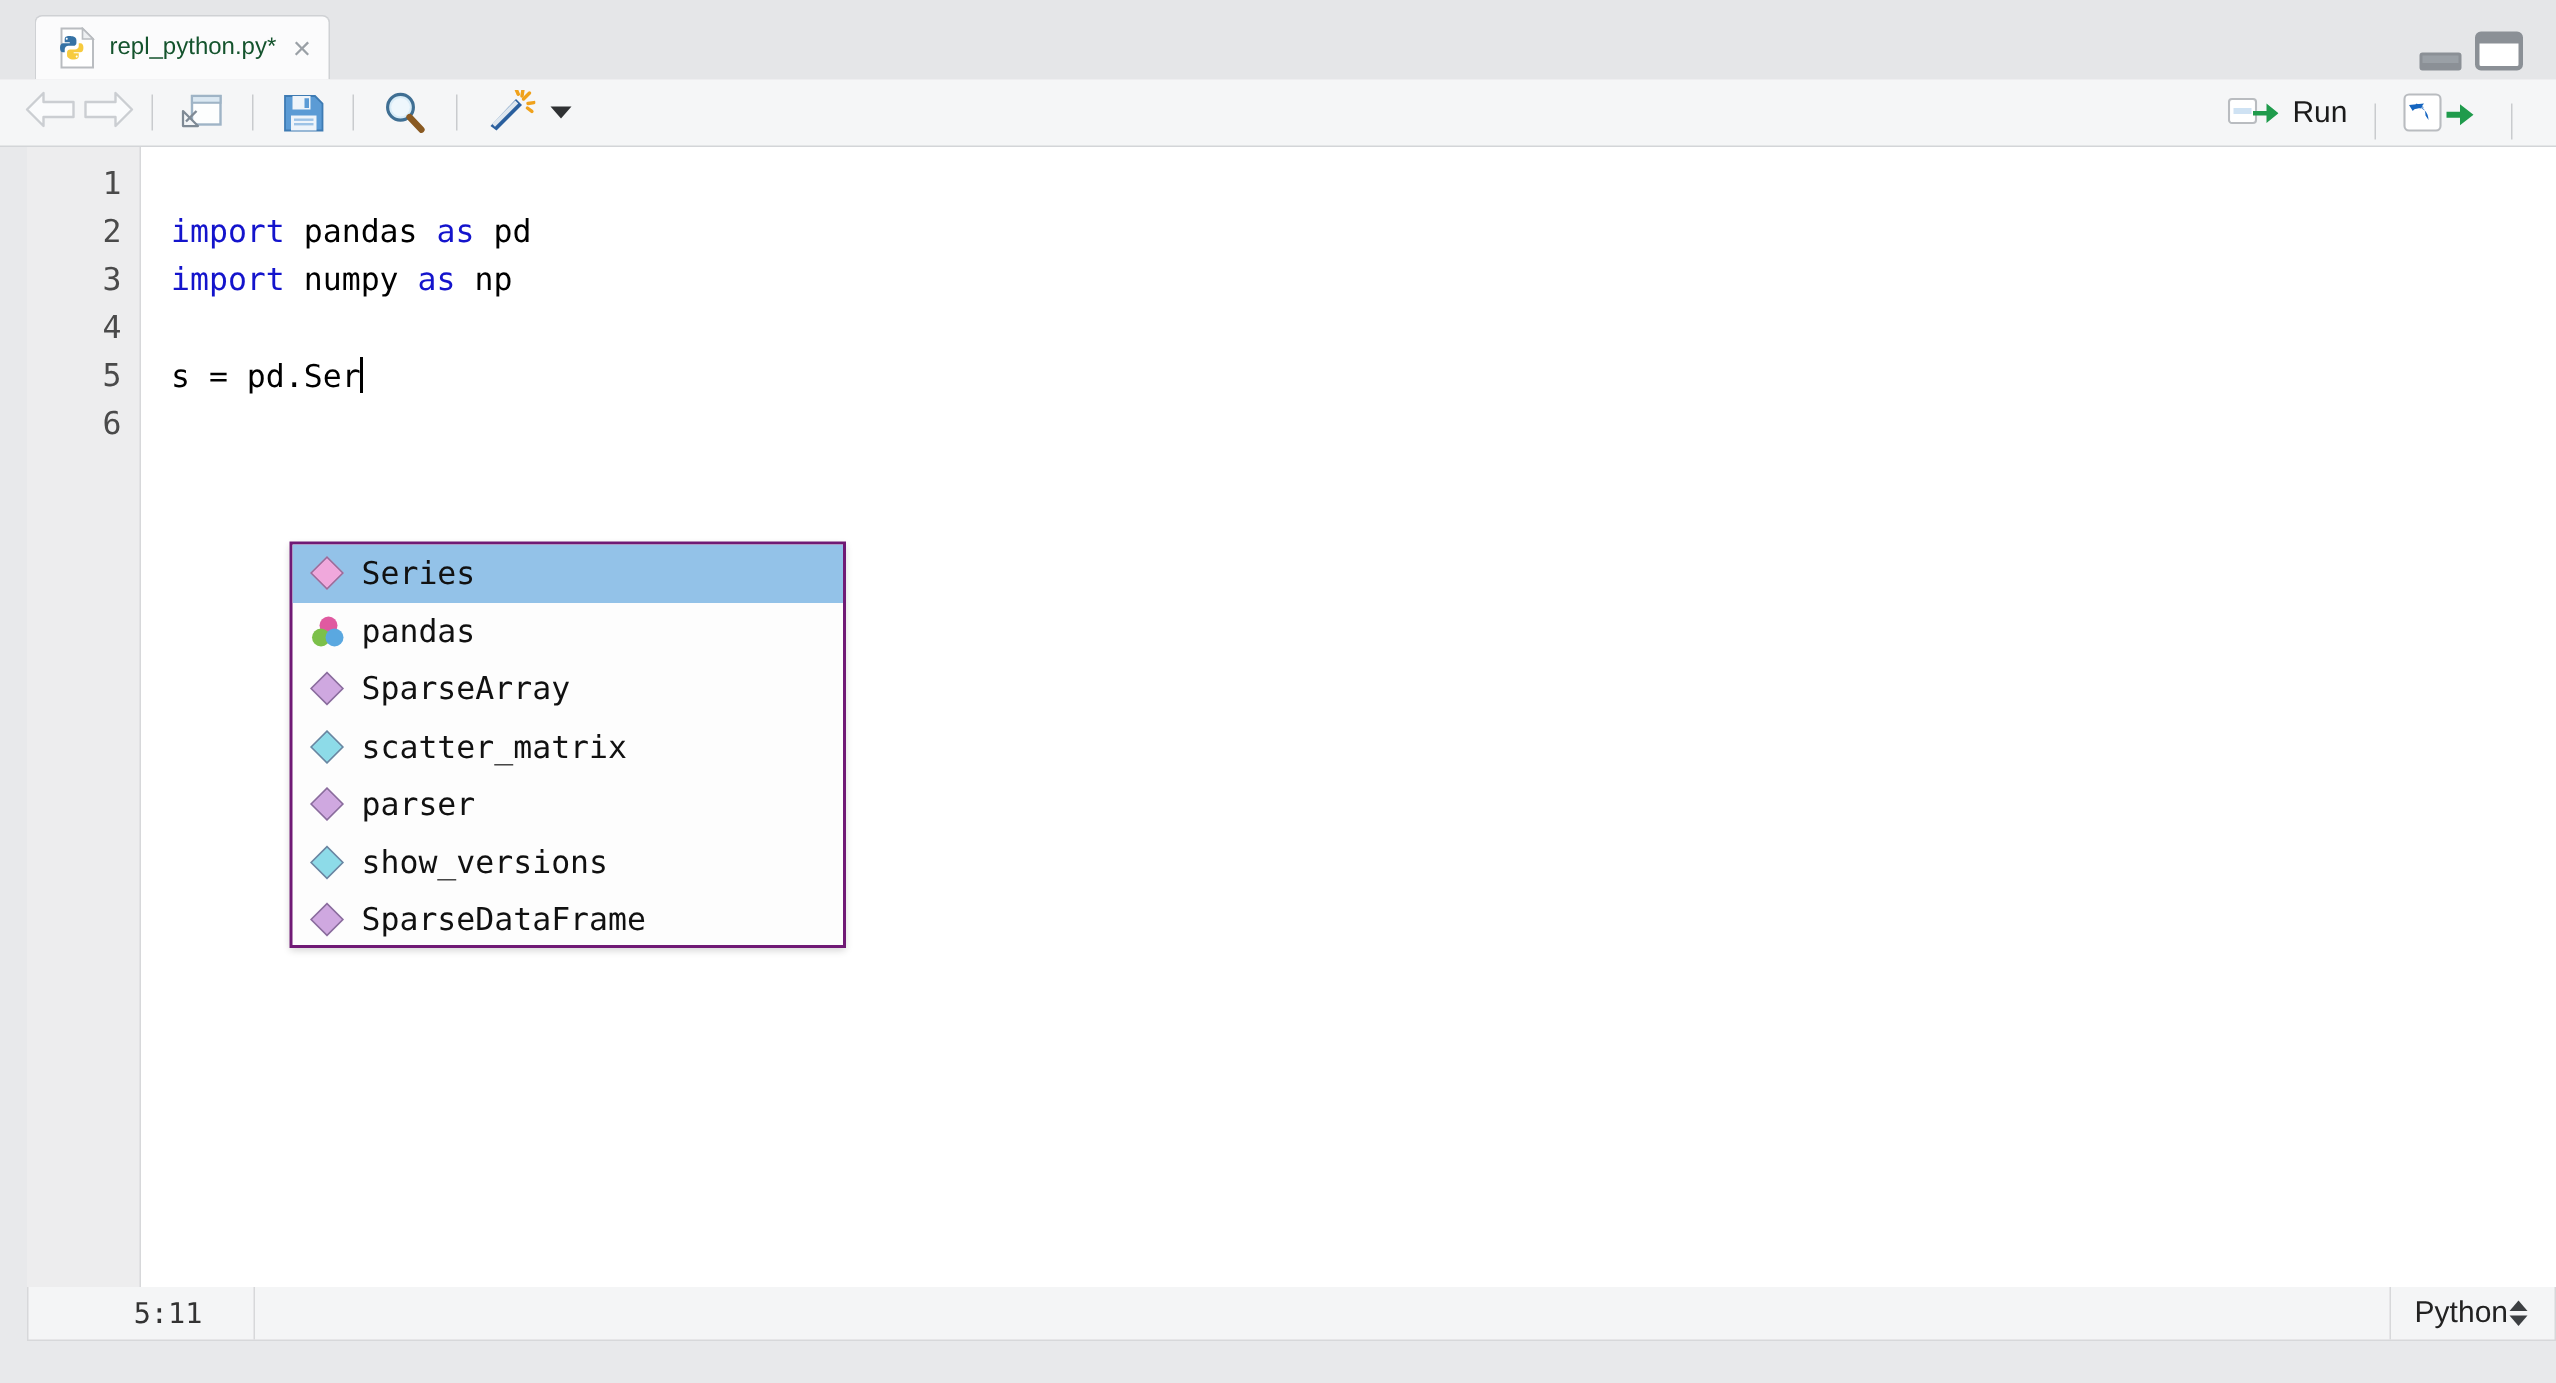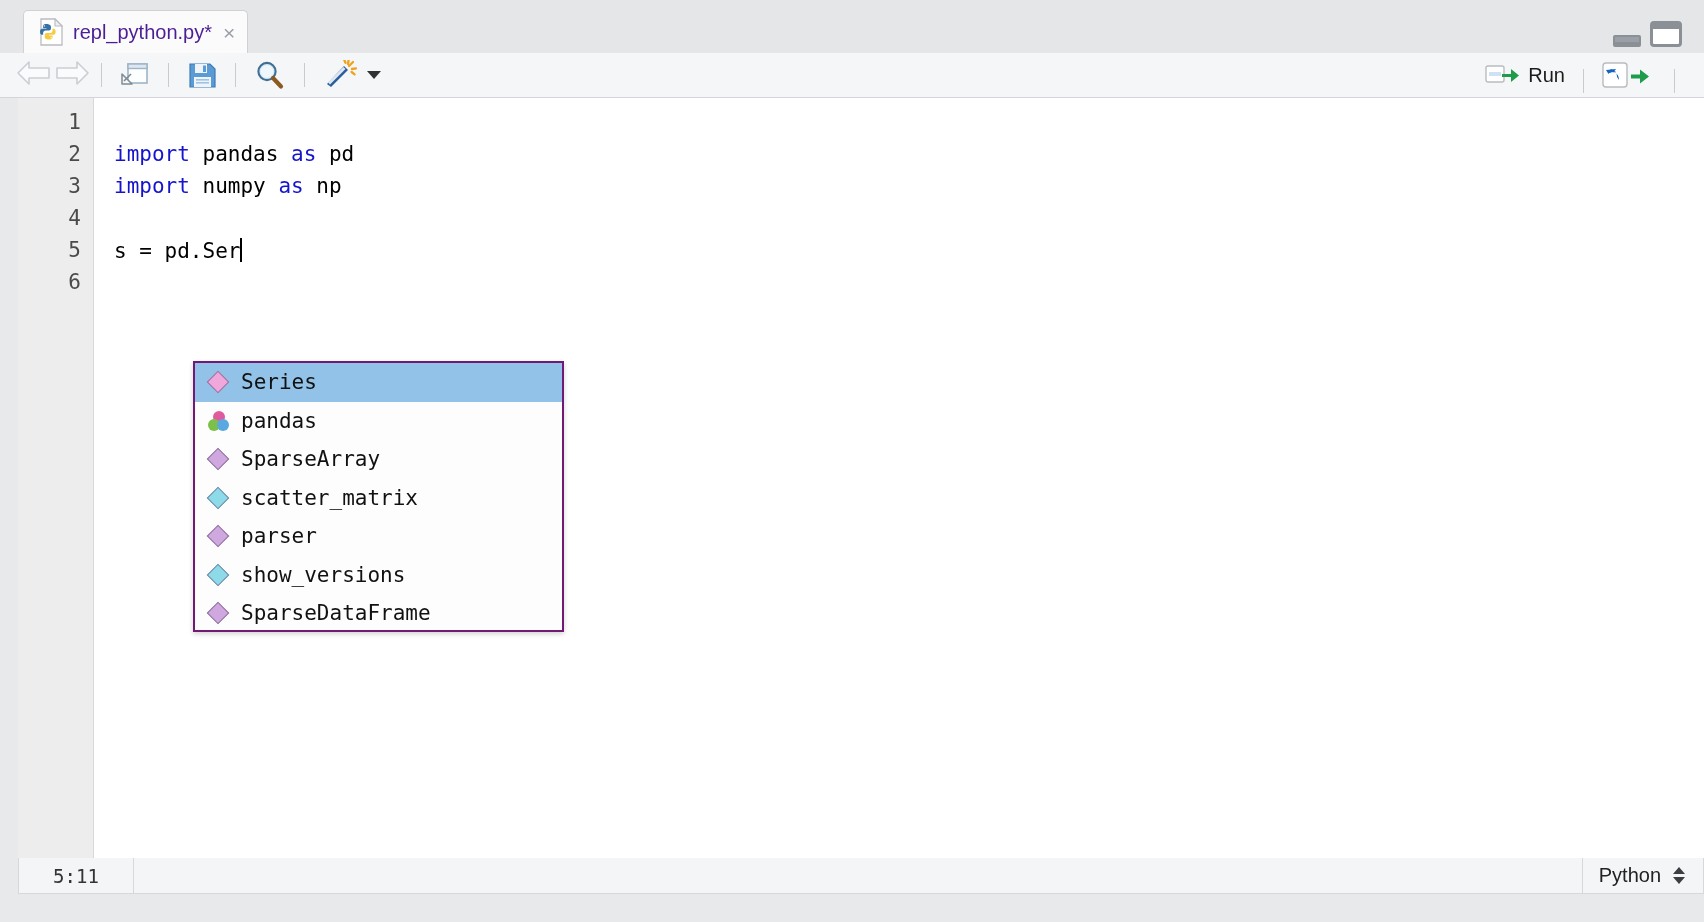--- a/index.html
+++ b/index.html
@@ -32,22 +32,22 @@
     border-radius: 5px 5px 0 0;
     box-sizing: border-box;
   }
   .tab-icon {
     width: 26px; height: 28px;
     position: relative;
     margin-right: 9px;
     flex: none;
   }
   .tab-title {
-    font-size: 20px;
-    color: #4c1d95;
+    font-size: 16px;
+    color: #14532d;
     font-family: "Liberation Sans", sans-serif;
     white-space: nowrap;
   }
   .tab-close {
     margin-left: 11px;
     font-size: 21px;
     color: #9aa0a6;
     line-height: 1;
     cursor: pointer;
     font-family: "Liberation Sans", sans-serif;
@@ -203,32 +203,32 @@
   .venn .c3 { background:#5aa8e0; left:9px; top:8px; }
 
   
   .statusbar {
     position: absolute; left: 18px; top: 858px;
     width: 1686px; height: 36px;
     background: #f4f5f6;
     border: 1px solid #d7d8da;
     border-top: none;
     box-sizing: border-box;
-    display: flex; align-items: stretch;
+    display: flex; align-items: stretch; padding-left: 36px;
   }
   .st-pos {
     width: 114px;
     display: flex; align-items: center; justify-content: center;
     border-right: 1px solid #d7d8da;
     font-size: 19px; color: #333;
     font-family: "DejaVu Sans Mono", monospace;
   }
   .st-mid { flex: 1; }
   .st-lang {
-    display: flex; align-items: center; gap: 12px;
+    display: flex; align-items: center; gap: 1px;
     padding: 0 18px 0 16px;
     border-left: 1px solid #d7d8da;
     font-size: 20px; color: #222;
   }
   .updown { display: flex; flex-direction: column; gap: 3px; }
   .updown .u {
     width: 0; height: 0;
     border-left: 6px solid transparent;
     border-right: 6px solid transparent;
     border-bottom: 7px solid #3c3f42;

